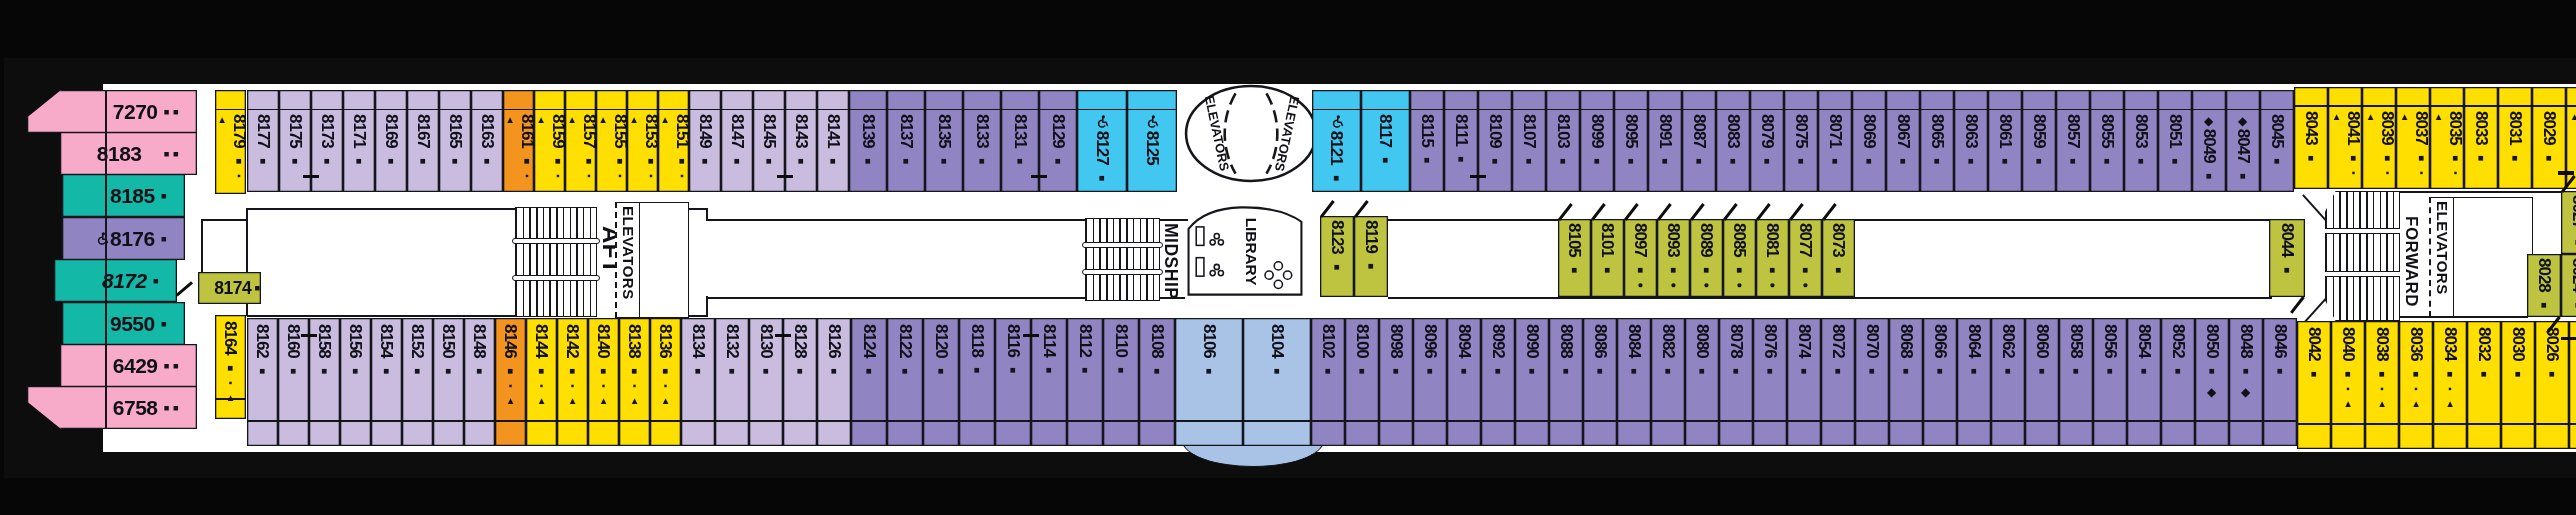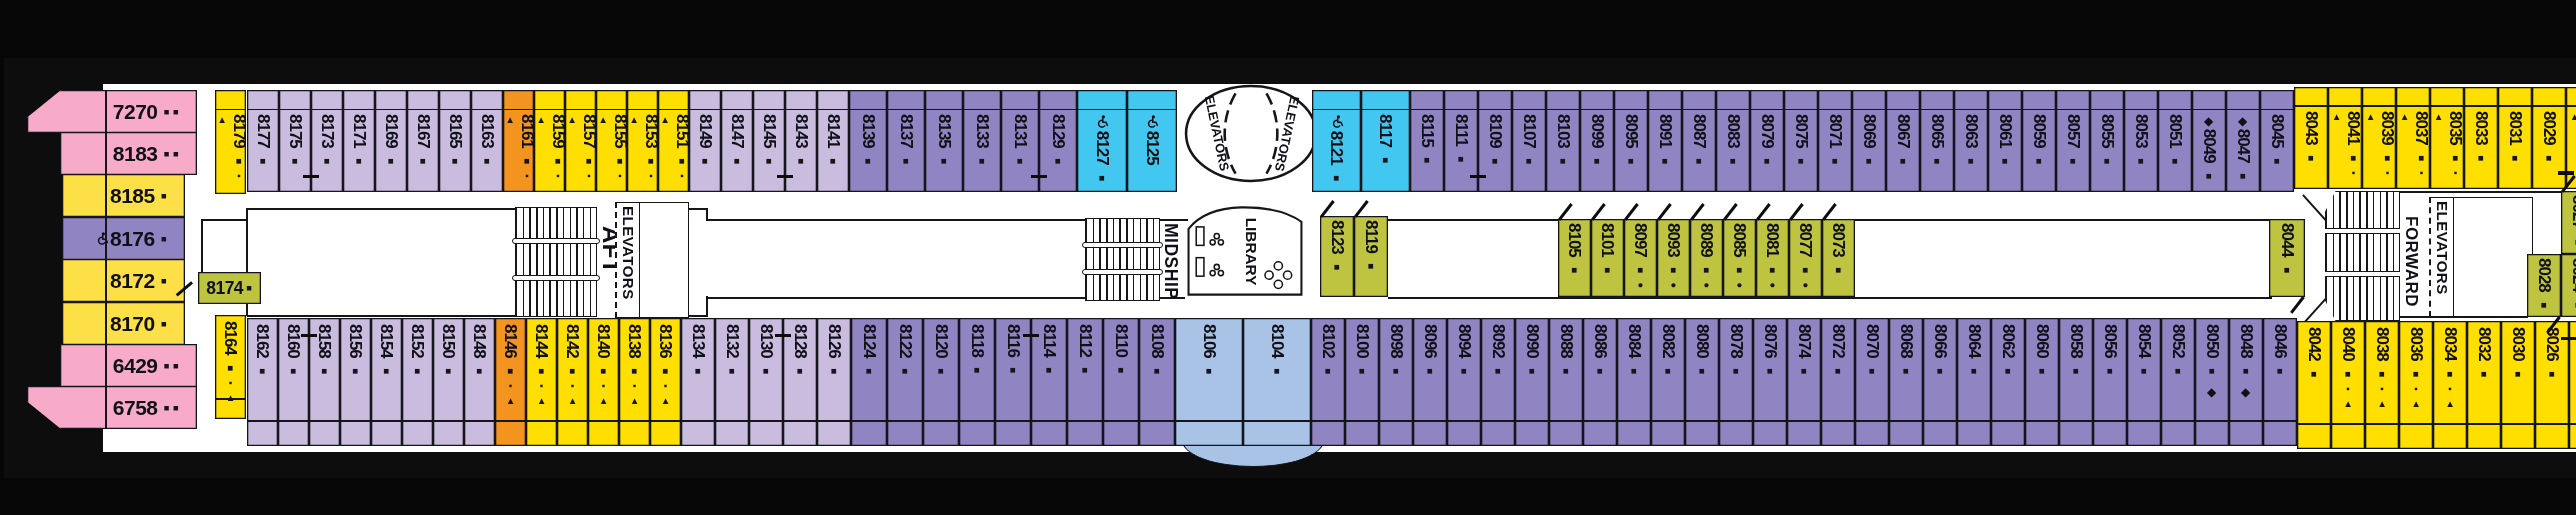--- a/index.html
+++ b/index.html
@@ -24,21 +24,21 @@
   .conn-t::after,.conn-b::after,.conn-m::after{content:"";position:absolute;right:-8.2px;width:16px;height:3.1px;
        background:#0d0d0d;z-index:6;}
   .conn-t::after{bottom:14.4px;} .conn-b::after{top:15.5px;} .conn-m::after{top:23px;}
   .dg-t::before{content:"";position:absolute;top:-17.5px;left:6.2px;width:3.1px;height:19.6px;background:#0d0d0d;
        transform:rotate(38deg);z-index:6;}
   .dg-b::before{content:"";position:absolute;bottom:-17.5px;right:6.2px;width:3.1px;height:19.6px;background:#0d0d0d;
        transform:rotate(38deg);z-index:6;}
   .dg-l::before{content:"";position:absolute;left:-15.5px;top:7.2px;width:3.1px;height:19.6px;background:#0d0d0d;
        transform:rotate(50deg);z-index:6;}
   
-  .c-pink{background:#f7abc9}.c-red{background:#fde047}.c-purple{background:#9184c2}
+  .c-pink{background:#f7abc9}.c-red{background:#14b8a6}.c-purple{background:#9184c2}
   .c-lav{background:#c9bcdf}.c-cyan{background:#41c7f0}.c-yellow{background:#ffdf00}
   .c-orange{background:#f3941f}.c-olive{background:#bec43f}.c-blue{background:#a9c3e6}
   
   #top-strip{position:absolute;left:247px;top:90px;display:flex;align-items:flex-start;z-index:4;}
   #bottom-strip{position:absolute;left:247px;top:318px;display:flex;align-items:flex-start;z-index:4;}
   .gapcell{height:5.2px;}
   
   .introw{position:absolute;display:flex;z-index:4;}
   
   .aftrow{position:absolute;z-index:4;}
@@ -133,39 +133,39 @@
     <span class="vlabel" style="font-size:15px;">ELEVATORS</span>
   </div>
 
   <div class="bump" style="left:1182px;top:439px;width:140px;height:27px"></div>
 
   <div id="aft-block">
       <div class="cab hz aftrow c-pink bevelT" style="left: 27px; top: 90px; width: 170px; height: 43px; padding-right: 17.5px;">
         <span class="num">7270</span>
         <span class="sym">■ ■</span>
       </div>
-      <div class="cab hz aftrow c-pink" style="left: 60px; top: 132px; width: 137px; height: 43px; padding-right: 17.5px;">
+      <div class="cab hz aftrow c-pink" style="left: 60px; top: 132px; width: 137px; height: 43px; padding-right: 17.5px; gap: 16px;">
         <span class="num">8183</span>
         <span class="sym">■ ■</span>
       </div>
       <div class="cab hz aftrow c-red" style="left: 62px; top: 174px; width: 123px; height: 43px; padding-right: 17.5px;">
         <span class="num">8185</span>
         <span class="sym">■</span>
       </div>
       <div class="cab hz aftrow c-purple" style="left: 62px; top: 217px; width: 123px; height: 43px; padding-right: 17.5px; text-align: right;"><svg class="wc" viewBox="0 0 24 24">
           <circle cx="15" cy="4.5" r="2.6" fill="#101018"></circle>
           <path d="M14 7v6h5l2.5 5.5" stroke="#101018" stroke-width="2.4" fill="none" stroke-linecap="round" stroke-linejoin="round"></path>
           <path d="M13.5 10A5.5 5.5 0 1 0 17 19" stroke="#101018" stroke-width="2.4" fill="none" stroke-linecap="round"></path>
         </svg> <span class="num">8176</span><span class="sym">■</span></div>
-      <div class="cab hz aftrow c-red" style="left: 62px; top: 259px; width: 123px; height: 43px; padding-right: 17.5px;">
+      <div class="cab hz aftrow c-red" style="left: 54px; top: 259px; width: 123px; height: 43px; padding-right: 17.5px; font-style: italic;">
         <span class="num">8172</span>
         <span class="sym">■</span>
       </div>
       <div class="cab hz aftrow c-red" style="left: 62px; top: 302px; width: 123px; height: 43px; padding-right: 17.5px;">
-        <span class="num">8170</span>
+        <span class="num">9550</span>
         <span class="sym">■</span>
       </div>
       <div class="cab hz aftrow c-pink" style="left: 60px; top: 344px; width: 137px; height: 43px; padding-right: 17.5px;">
         <span class="num">6429</span>
         <span class="sym">■ ■</span>
       </div>
       <div class="cab hz aftrow c-pink bevelB" style="left: 27px; top: 386px; width: 170px; height: 43px; padding-right: 17.5px;">
         <span class="num">6758</span>
         <span class="sym">■ ■</span>
       </div>
@@ -767,21 +767,21 @@
         </div>
       </div>
       <div class="cab v c-yellow" style="width: 31px; height: 104px; padding-top: 24px; box-sizing: border-box; position: absolute; left: 215px; top: 90px; z-index: 4;">
         <span class="num">8179 <span class="sym">■ ▪ ▲</span></span>
         <div class="balc" style="top: 18.5px;"></div>
       </div>
       <div class="cab v c-yellow" style="width: 31px; height: 104px; padding-top: 6.2px; box-sizing: border-box; position: absolute; left: 215px; top: 315px; z-index: 4;">
         <span class="num">8164 <span class="sym">■ ▪ ▲</span></span>
         <div class="balc" style="top: 83px;"></div>
       </div>
-      <div class="cab hz c-olive dg-l" style="position: absolute; left: 198px; top: 272px; width: 63px; height: 32px; z-index: 4; justify-content: center; padding: 0px;">
+      <div class="cab hz c-olive dg-l" style="position: absolute; left: 198px; top: 272px; width: 63px; height: 32px; z-index: 4; justify-content: flex-end; padding: 0px;">
         <span class="num" style="font-size:17.5px">8174</span>
         <span class="sym" style="margin-left:3.1px">■</span>
       </div>
       <div class="cab v c-olive dg-b" style="width: 36px; height: 78px; padding-top: 4.1px; box-sizing: border-box; position: absolute; left: 2269px; top: 219px; z-index: 4;">
         <span class="num">8044 <span class="sym">■</span></span>
       </div>
     </div>
 
   <div class="wall" style="left:105px;top:91px;width:1.5px;height:337px;z-index:5"></div>
 </div>

